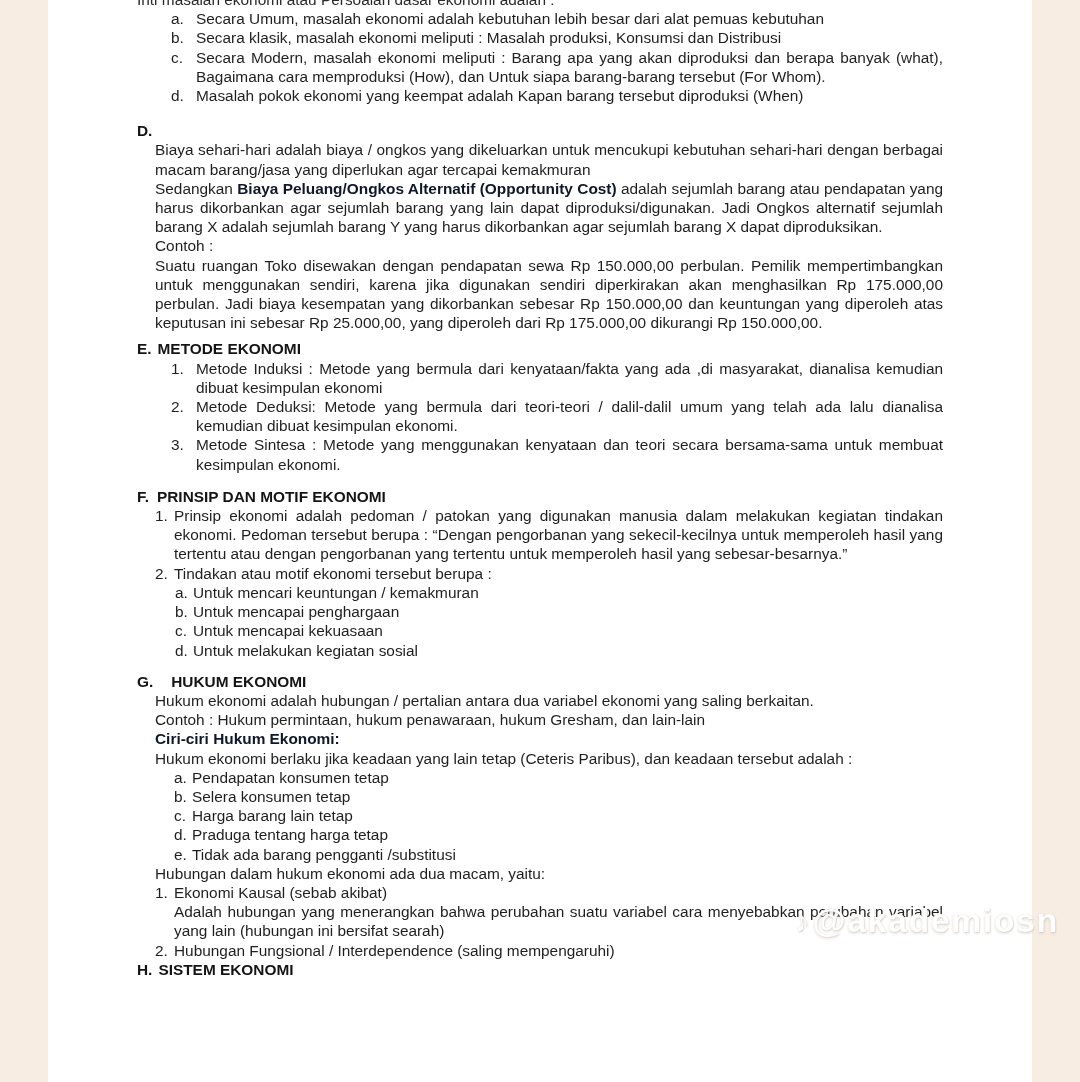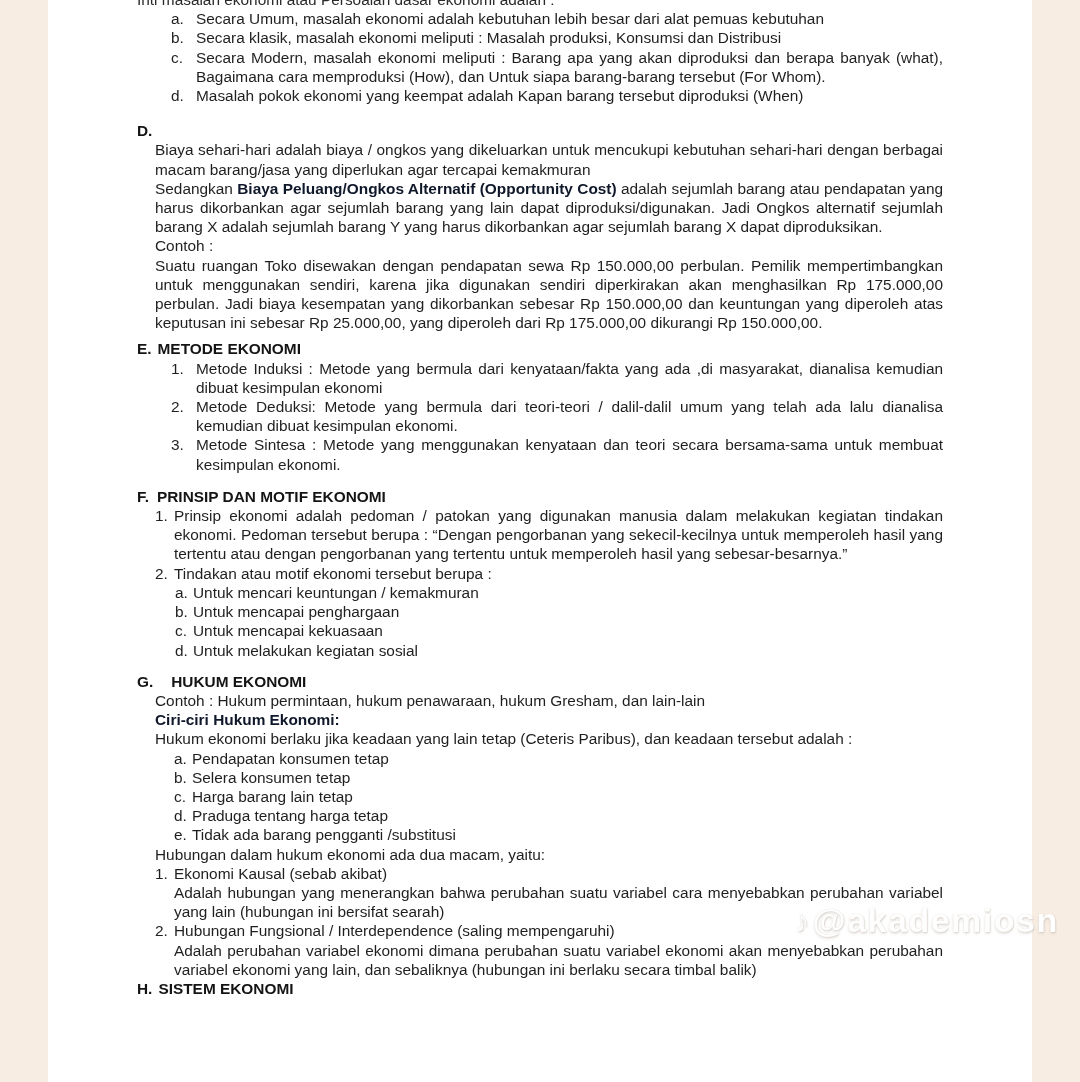--- a/index.html
+++ b/index.html
@@ -159,20 +159,21 @@
       </div>
     </div>
   </section>
 
   <section>
     <div class="sec-heading h-g mt-sec-g">
       <span>G.</span>
       <span class="title">HUKUM EKONOMI</span>
     </div>
     <div class="body-block">
+      <p>Hukum ekonomi adalah hubungan / pertalian antara dua variabel ekonomi yang saling berkaitan.</p>
       <p>Contoh : Hukum permintaan, hukum penawaraan, hukum Gresham, dan lain-lain</p>
       <p class="bold">Ciri-ciri Hukum Ekonomi:</p>
       <p>Hukum ekonomi berlaku jika keadaan yang lain tetap (Ceteris Paribus), dan keadaan tersebut adalah :</p>
     </div>
     <div class="list-sub">
       <div class="li">
         <span class="marker">a.</span>
         <div class="txt">Pendapatan konsumen tetap</div>
       </div>
       <div class="li">
@@ -200,21 +201,20 @@
         <span class="marker">1.</span>
         <div class="txt">
           <div>Ekonomi Kausal (sebab akibat)</div>
           <div class="just">Adalah hubungan yang menerangkan bahwa perubahan suatu variabel cara menyebabkan perubahan variabel yang lain (hubungan ini bersifat searah)</div>
         </div>
       </div>
       <div class="li">
         <span class="marker">2.</span>
         <div class="txt">
           <div>Hubungan Fungsional / Interdependence (saling mempengaruhi)</div>
-          <div class="just">Adalah perubahan variabel ekonomi dimana perubahan suatu variabel ekonomi akan menyebabkan perubahan variabel ekonomi yang lain, dan sebaliknya (hubungan ini berlaku secara timbal balik)</div>
         </div>
       </div>
     </div>
   </section>
 
   <section>
     <div class="sec-heading h-h">
       <span>H.</span>
       <span class="title">SISTEM EKONOMI</span>
     </div>

